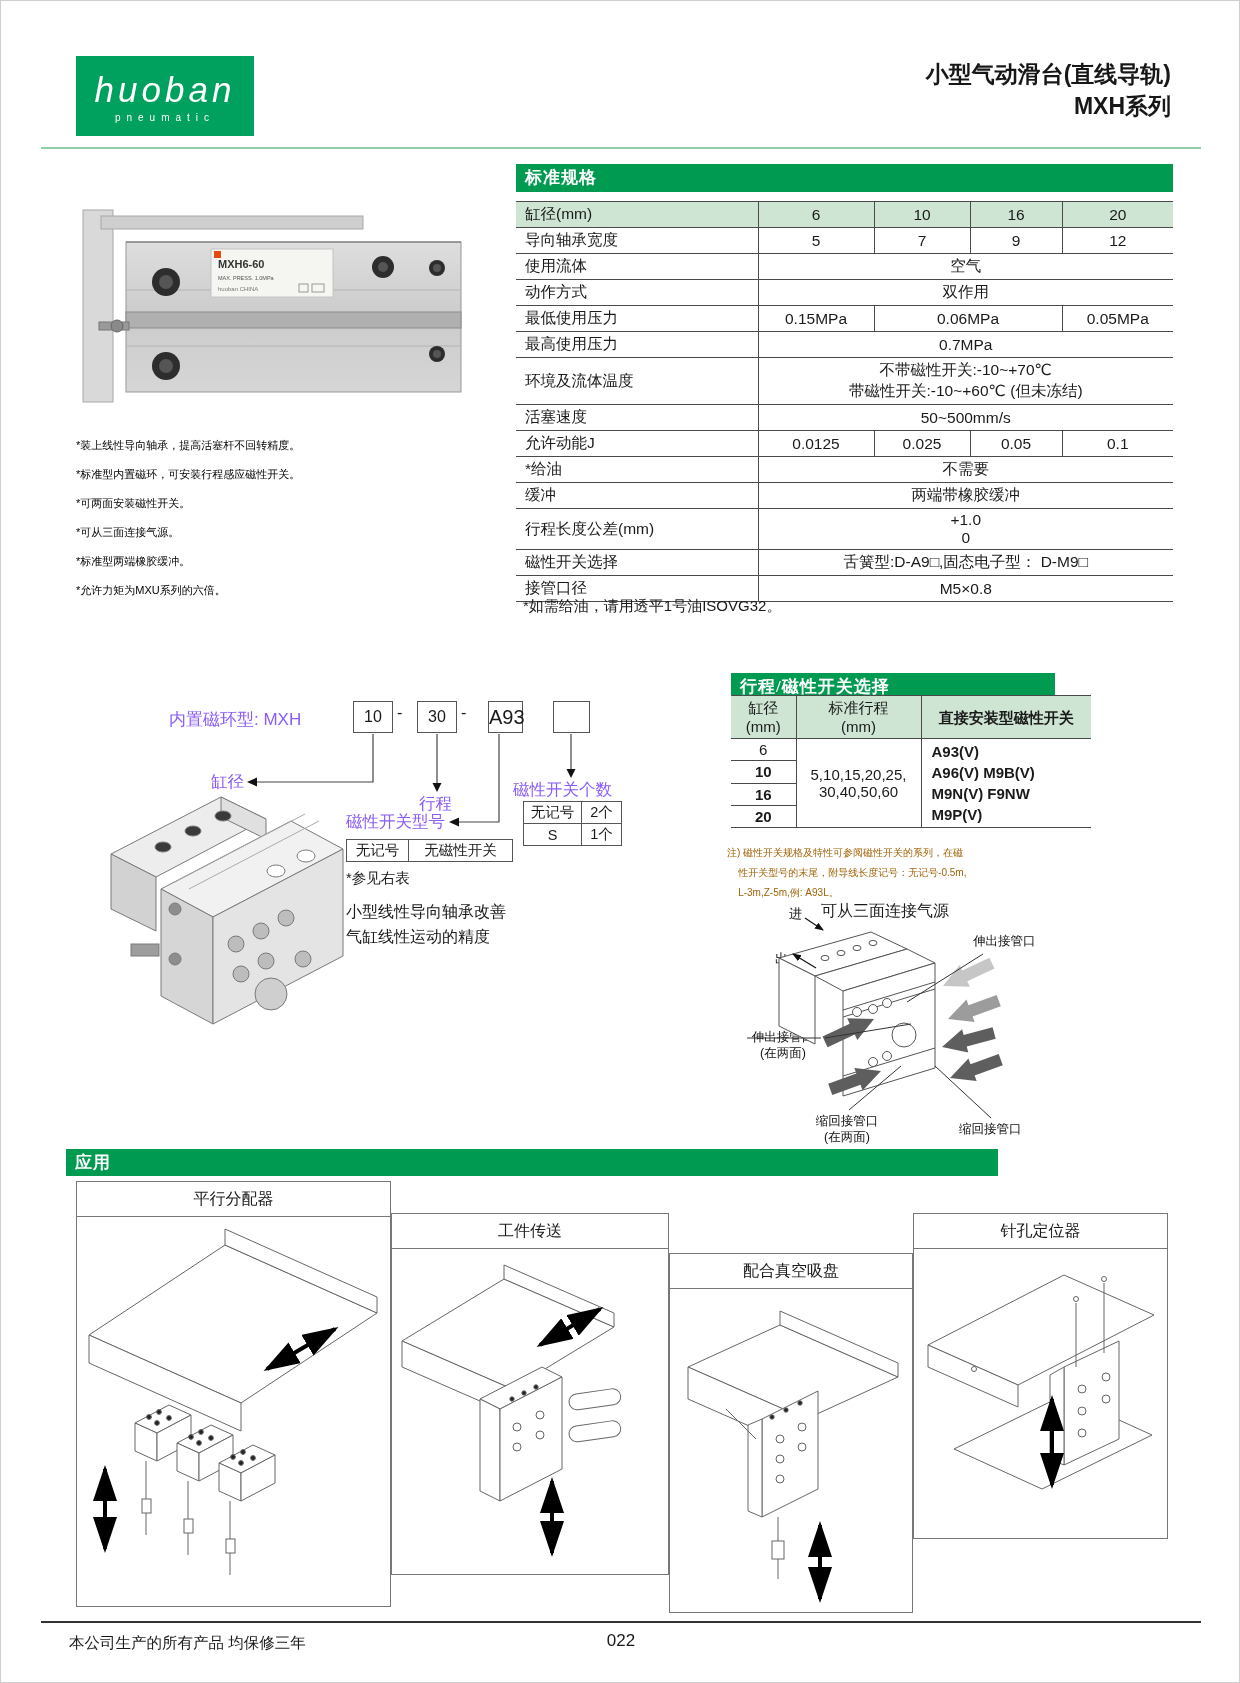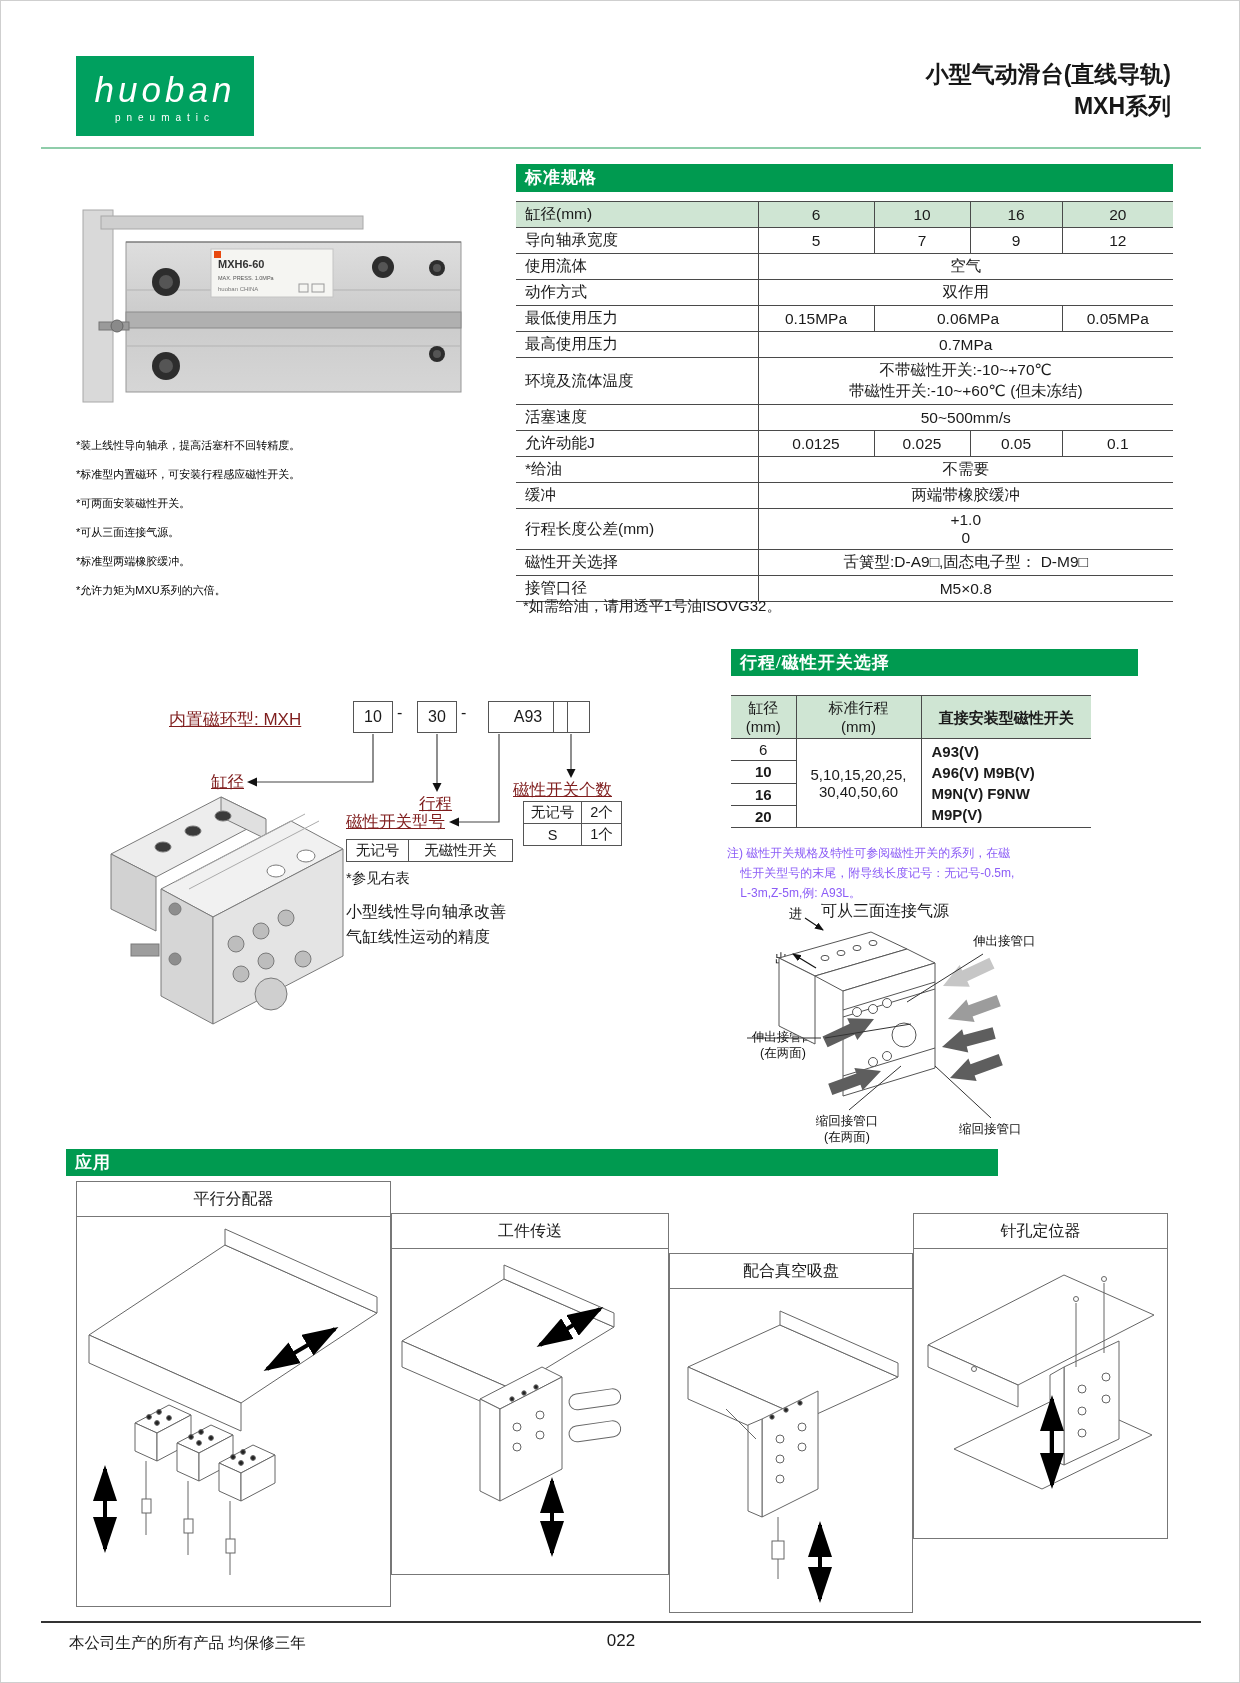--- a/index.html
+++ b/index.html
@@ -25,22 +25,22 @@
   .spec td:first-child{border-left:0;}
   .spec td:last-child{border-right:0;}
   .pre{white-space:pre-line;}
   .sstable td{border:1px solid var(--bdr);font-size:15px;text-align:center;vertical-align:middle;padding:2px 4px;}
   .sstable td.hd{background:var(--lgreen);font-size:15px;line-height:19px;}
   .sstable td.switches{text-align:left;padding-left:10px;line-height:21px;}
   .sstable td:first-child{border-left:0;}
   .sstable td:last-child{border-right:0;font-weight:bold;}
   .mini td{border:1px solid #555;font-size:14.5px;text-align:center;padding:1px 4px;}
   .feat{font-size:11px;line-height:29px;color:#000000;}
-  .note{font-size:12px;line-height:20px;white-space:pre-wrap;color:#8b5cf6;}
-  .lbl17{font-size:16.5px;color:#7f1d1d;text-decoration:underline;}
+  .note{font-size:10px;line-height:20px;white-space:pre-wrap;color:#a16207;}
+  .lbl17{font-size:16.5px;color:#8b5cf6;}
   .small-lbl{font-size:12.5px;line-height:16px;color:#111;}
   .panel{border:1px solid #777;background:#fff;}
   .panel .ptitle{border-bottom:1px solid #777;text-align:center;font-size:16px;line-height:34px;height:35px;}
   .footer-line{background:#333;height:2px;}
   svg{display:block;}
 </style>
 </head>
 <body>
 
 <div class="page">
@@ -187,21 +187,21 @@
         </tr>
       </tbody>
   </table>
   <div class="abs" style="left:522px;top:596px;font-size:15px;">*如需给油，请用透平1号油ISOVG32。</div>
 
   <div class="abs lbl17" style="left:168px;top:707px;font-size:17px;">内置磁环型: MXH</div>
   <div class="abs" style="left:352px;top:700px;width:40px;height:32px;border:1px solid #555;text-align:center;line-height:30px;font-size:16px;">10</div>
   <div class="abs" style="left:396px;top:703px;font-size:16px;">-</div>
   <div class="abs" style="left:416px;top:700px;width:40px;height:32px;border:1px solid #555;text-align:center;line-height:30px;font-size:16px;">30</div>
   <div class="abs" style="left:460px;top:703px;font-size:16px;">-</div>
-  <div class="abs" style="left:487px;top:700px;width:80px;height:32px;border:1px solid #555;text-align:center;line-height:30px;font-size:16px;">A93</div>
+  <div class="abs" style="left:487px;top:700px;width:35px;height:32px;border:1px solid #555;text-align:center;line-height:30px;font-size:20px;">A93</div>
   <div class="abs" style="left:552px;top:700px;width:37px;height:32px;border:1px solid #555;"></div>
 
   <svg class="abs" style="left:65px;top:690px;" width="600" height="280" viewBox="0 0 600 280">
     <g stroke="#444" stroke-width="1.2" fill="none">
       <polyline points="307,43 307,91 190,91"></polyline>
       <polyline points="371,43 371,95"></polyline>
       <polyline points="433,43 433,131 392,131"></polyline>
       <polyline points="505,43 505,81"></polyline>
     </g>
     <g fill="#111">
@@ -263,21 +263,21 @@
         <circle cx="195" cy="202" r="8" fill="#bdbdbd"></circle>
         <circle cx="200" cy="235" r="16" fill="#cfcfcf"></circle>
         <circle cx="232" cy="200" r="8" fill="#bdbdbd"></circle>
         <rect x="60" y="185" width="28" height="12" fill="#9d9d9d"></rect>
         <circle cx="104" cy="150" r="6" fill="#8d8d8d"></circle>
         <circle cx="104" cy="200" r="6" fill="#8d8d8d"></circle>
       </g>
     </svg>
   </div>
 
-  <div class="abs bar" style="left:730px;top:648px;width:407px;height:27px;font-family:Liberation Serif, serif;">行程/磁性开关选择</div>
+  <div class="abs bar" style="left:730px;top:672px;width:324px;height:27px;font-family:Liberation Serif, serif;">行程/磁性开关选择</div>
   <table class="abs sstable" style="left:730px;top:694px;width:360px;">
     <colgroup>
         <col style="width:65px">
         <col style="width:125px">
         <col style="width:170px">
       </colgroup>
     <tbody>
         <tr>
           <td class="hd pre">缸径
 (mm)</td>

